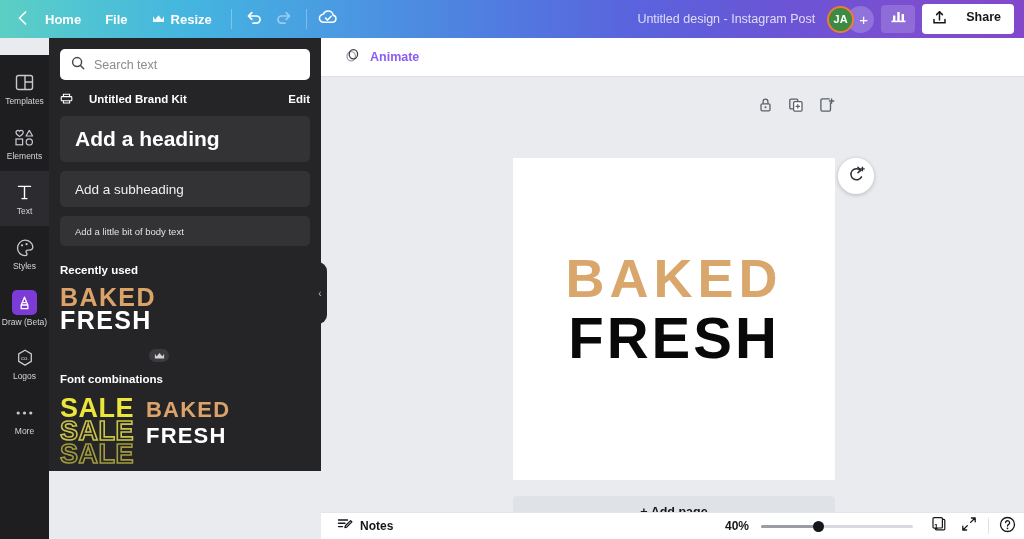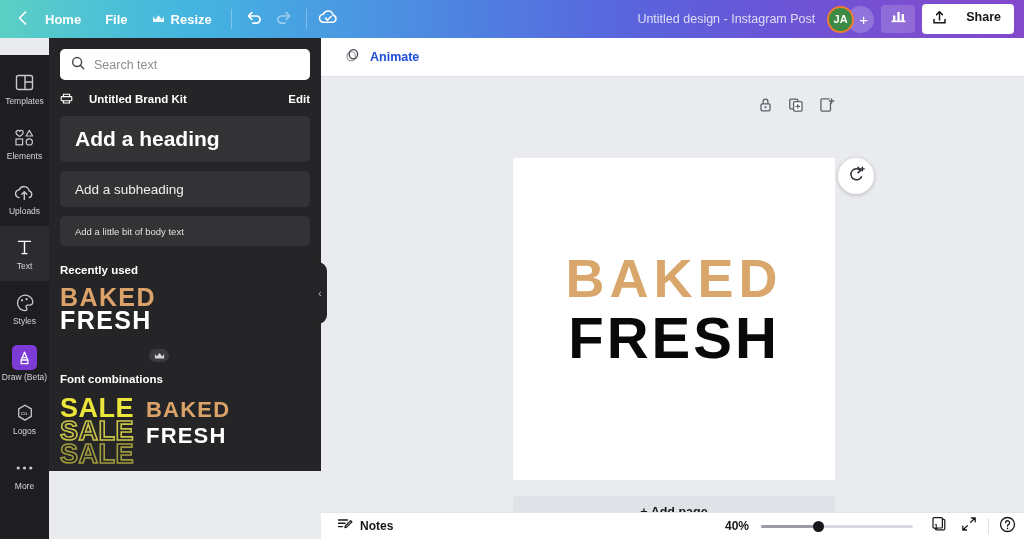--- a/index.html
+++ b/index.html
@@ -178,21 +178,21 @@
     position: absolute; top: 38px; left: 321px; width: 703px; height: 501px;
     background: #e9ebee;
   }
   #anim-bar {
     height: 39px; background: #ffffff;
     display: flex; align-items: center; padding-left: 13px;
     border-bottom: 1px solid #dfe1e6;
   }
   #animate-btn {
     display: flex; align-items: center; gap: 8px;
-    font-size: 12.5px; font-weight: bold; color: #1d4ed8;
+    font-size: 12.5px; font-weight: bold; color: #8b5cf6;
     padding: 5px 9px; border-radius: 4px; cursor: pointer;
   }
 
   #canvas-area { position: relative; width: 703px; height: 462px; }
   #page-tools {
     position: absolute; top: 20px; left: 437px;
     display: flex; align-items: center; gap: 15px;
   }
   .pt-icon { cursor: pointer; display: flex; align-items: center; justify-content: center; }
 
@@ -373,29 +373,20 @@
         <svg width="21" height="19" viewBox="0 0 21 19">
           <path d="M2 4.4c0-1.2 1-2 2-2 .8 0 1.3.4 1.6.9.3-.5.8-.9 1.6-.9 1 0 2 .8 2 2 0 1.8-3.6 4-3.6 4S2 6.2 2 4.4z" stroke="#c9c9cd" stroke-width="1.2" fill="none"></path>
           <path d="M15.3 2.4l3.3 5.6h-6.6z" stroke="#c9c9cd" stroke-width="1.2" fill="none" stroke-linejoin="round"></path>
           <rect x="2" y="11" width="6.6" height="5.8" stroke="#c9c9cd" stroke-width="1.2" fill="none"></rect>
           <circle cx="15.3" cy="13.9" r="3.1" stroke="#c9c9cd" stroke-width="1.2" fill="none"></circle>
         </svg>
       </div>
       <div class="rail-label">Elements</div>
     </div>
 
-    <div class="rail-item">
-      <div class="rail-iconbox">
-        <svg width="21" height="18" viewBox="0 0 21 18">
-            <path d="M5.6 13.6a3.9 3.9 0 01-.3-7.8 5.1 5.1 0 019.8 1.1 3.4 3.4 0 01-.4 6.7" stroke="#c9c9cd" stroke-width="1.4" fill="none" stroke-linejoin="round"></path>
-            <path d="M10.3 15.6V7.8M7.8 10.2l2.5-2.5 2.5 2.5" stroke="#c9c9cd" stroke-width="1.4" fill="none" stroke-linecap="round" stroke-linejoin="round"></path>
-          </svg>
-      </div>
-      <div class="rail-label">Uploads</div>
-    </div>
 
     <div class="rail-item active">
       <div class="rail-iconbox">
         <svg width="19" height="19" viewBox="0 0 19 19">
             <path d="M3.5 3.4h12M9.5 3.4v12.2M7 15.6h5" stroke="#ffffff" stroke-width="1.4" stroke-linecap="round"></path>
           </svg>
       </div>
       <div class="rail-label">Text</div>
     </div>
 

